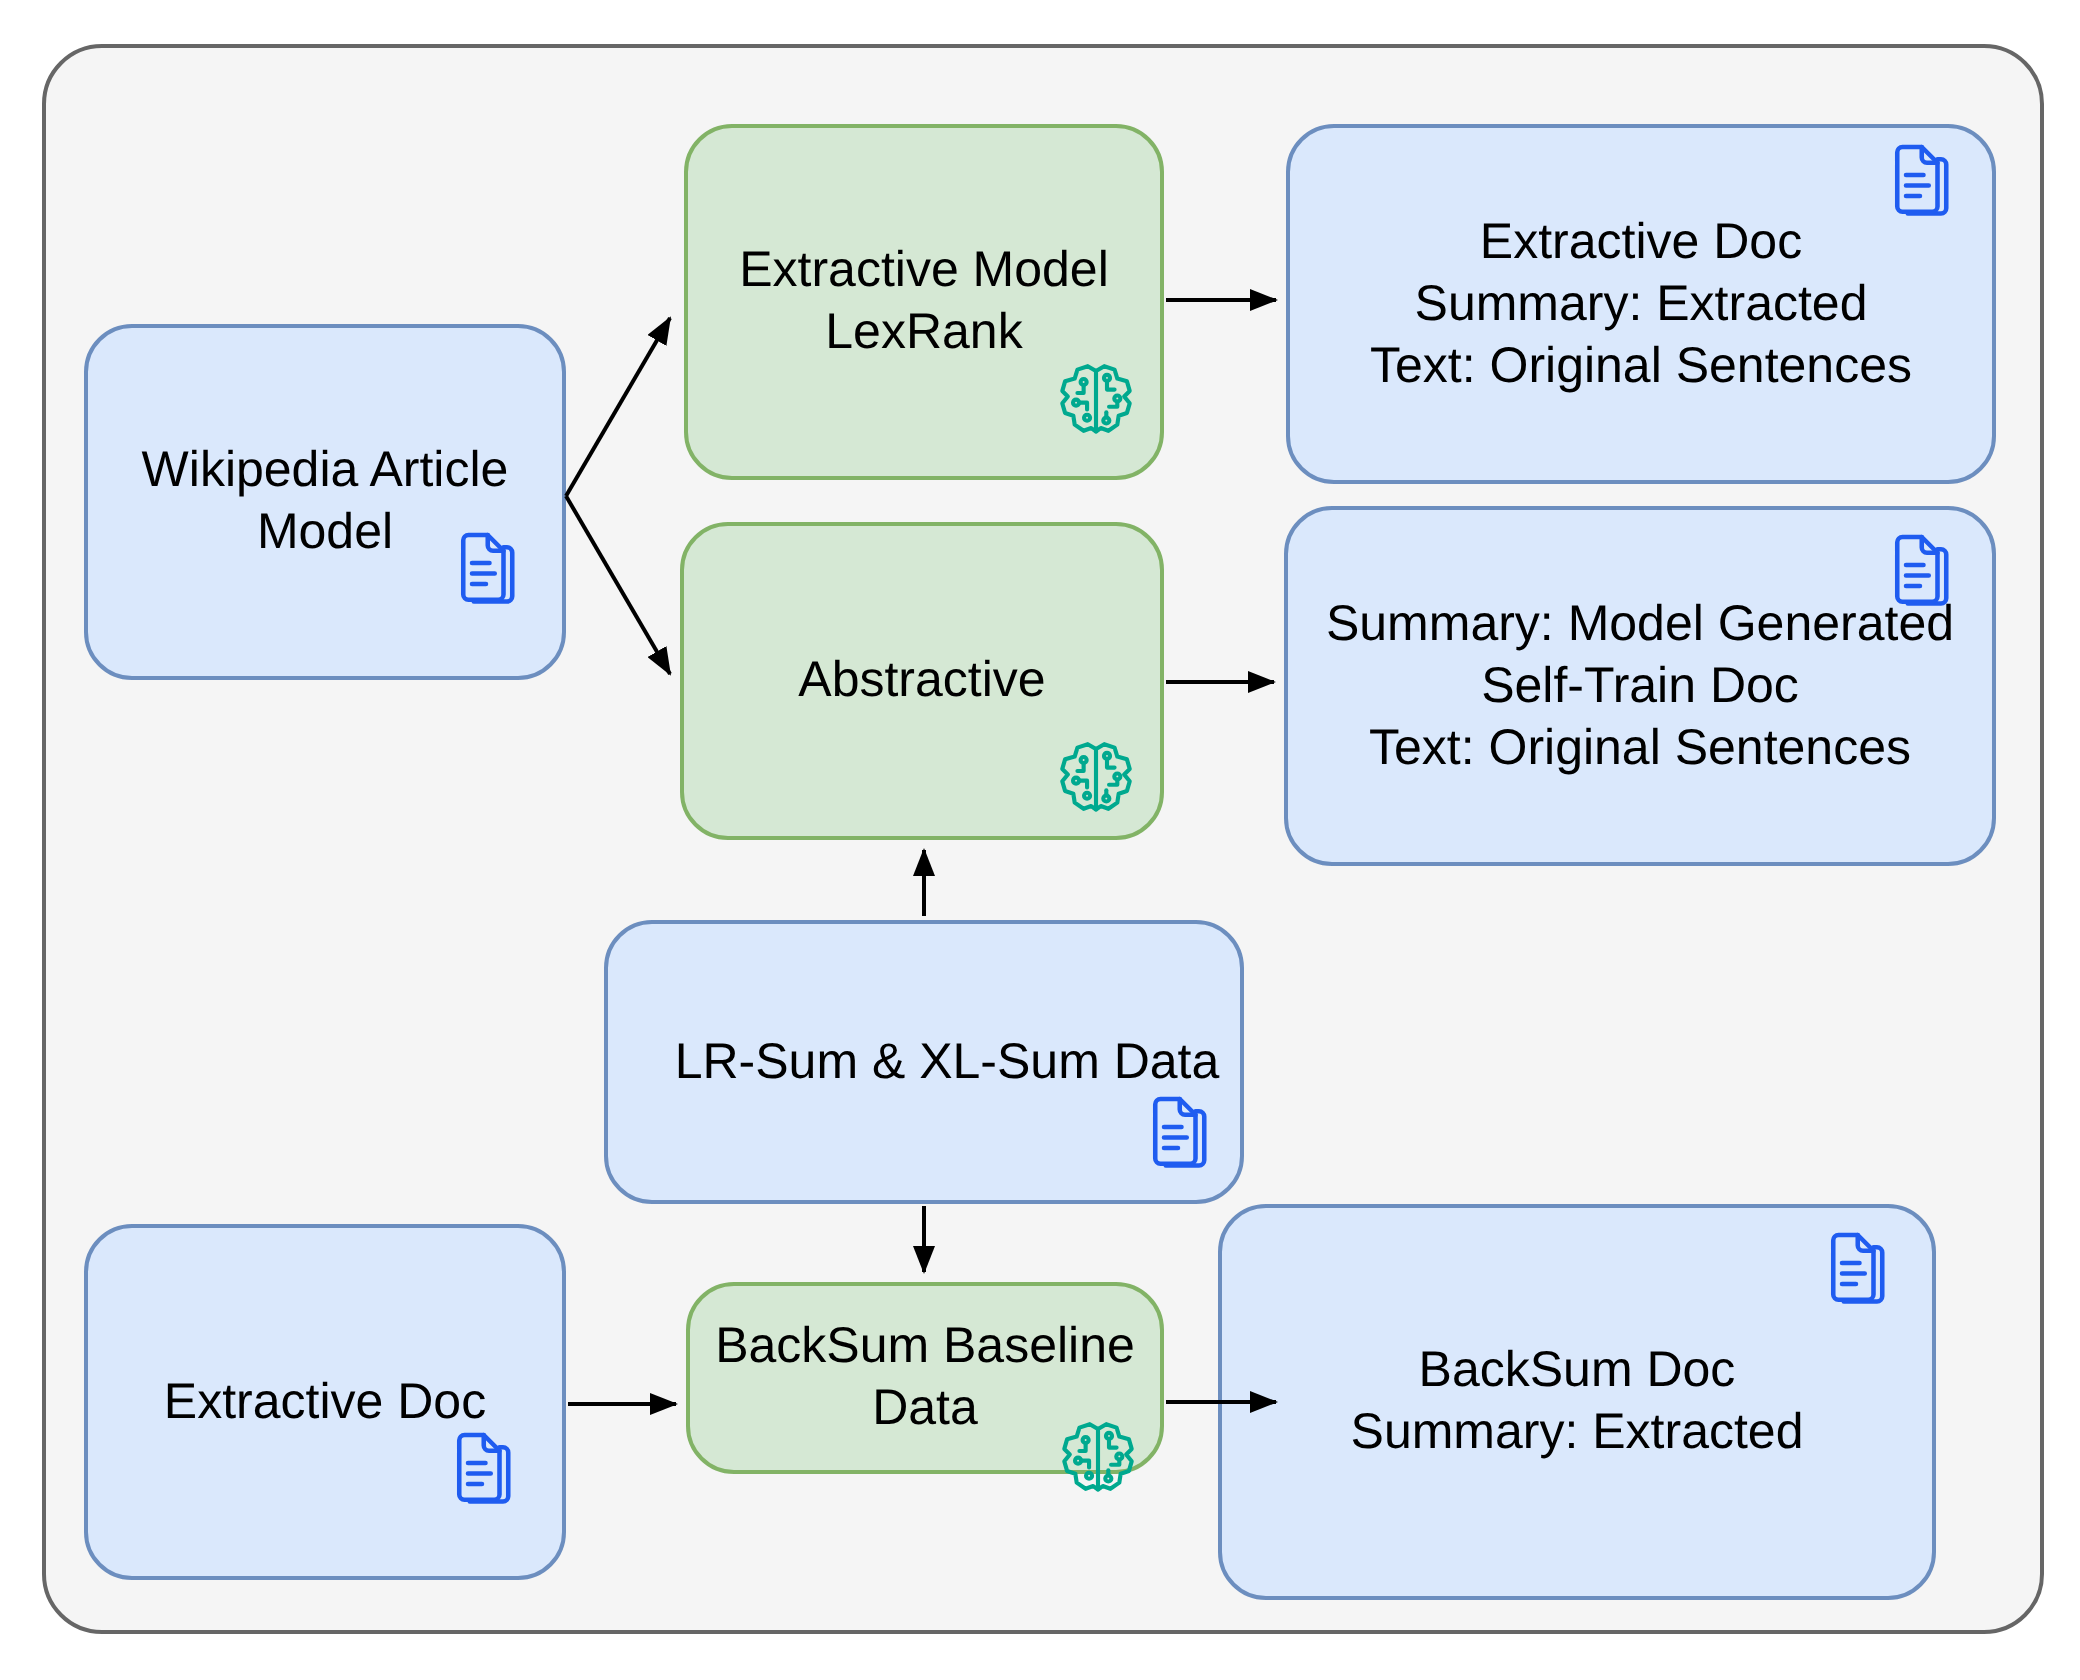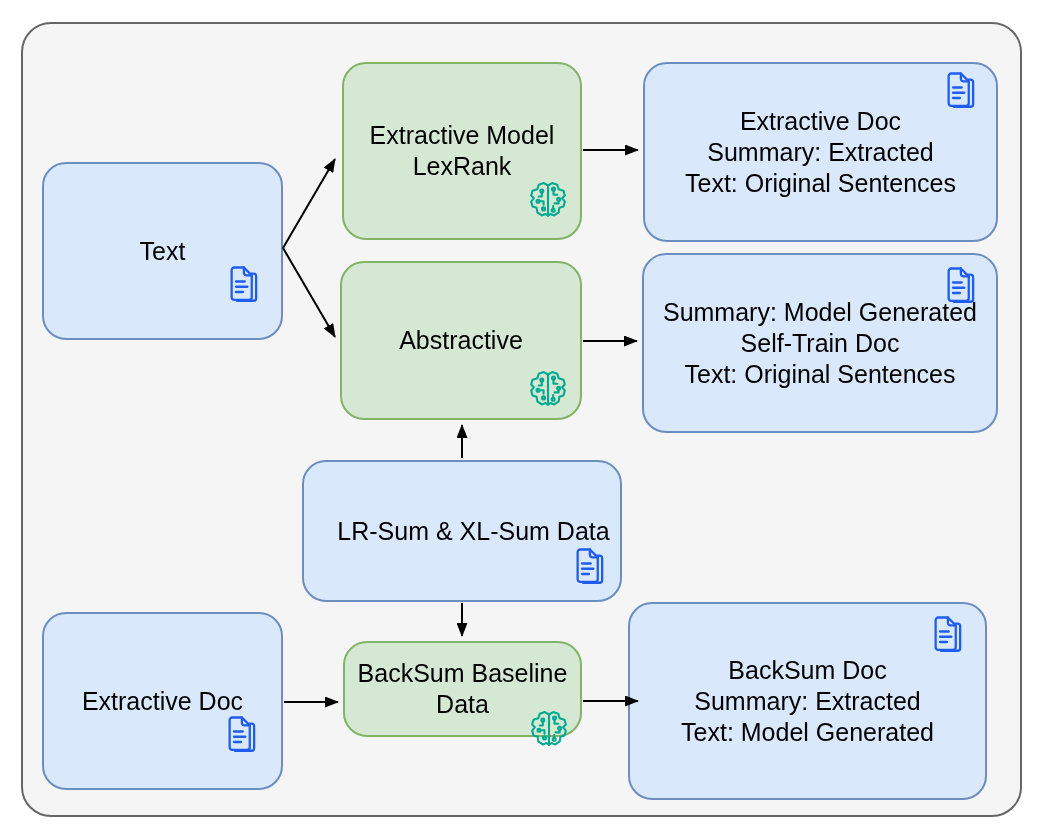--- a/index.html
+++ b/index.html
@@ -36,21 +36,21 @@
   .icon { position: absolute; display: block; }
 
   #wikipedia          { left: 42px;  top: 162px; width: 241px; height: 178px; }
   #extractive-model   { left: 342px; top: 62px;  width: 240px; height: 178px; }
   #abstractive-model  { left: 340px; top: 261px; width: 242px; height: 159px; }
   #extractive-doc-out { left: 643px; top: 62px;  width: 355px; height: 180px; }
   #self-train-doc     { left: 642px; top: 253px; width: 356px; height: 180px; }
   #lr-sum             { left: 302px; top: 460px; width: 320px; height: 142px; padding-left: 23px; }
   #extractive-doc-in  { left: 42px;  top: 612px; width: 241px; height: 178px; }
   #backsum-model      { left: 343px; top: 641px; width: 239px; height: 96px; }
-  #backsum-doc        { left: 628px; top: 602px; width: 359px; height: 198px; text-align: center; }
+  #backsum-doc        { left: 609px; top: 602px; width: 359px; height: 198px; text-align: center; }
 
   #wikipedia .icon          { left: 178px; top: 100px; width: 42px; height: 42px; }
   #extractive-doc-in .icon  { left: 176px; top: 100px; width: 42px; height: 42px; }
   #extractive-model .icon   { left: 182px; top: 116px; width: 44px; height: 44px; }
   #abstractive-model .icon  { left: 184px; top: 106px; width: 44px; height: 44px; }
   #backsum-model .icon      { left: 182px; top: 66px;  width: 44px; height: 44px; }
   #extractive-doc-out .icon { left: 294px; top: 6px;   width: 42px; height: 42px; }
   #self-train-doc .icon     { left: 295px; top: 10px;  width: 42px; height: 42px; }
   #backsum-doc .icon        { left: 296px; top: 10px;  width: 42px; height: 42px; }
   #lr-sum .icon             { left: 264px; top: 84px;  width: 42px; height: 42px; }
@@ -88,21 +88,22 @@
       </g>
     </symbol>
   </defs>
 </svg>
 
 <div class="canvas">
 
   <div class="frame"></div>
 
   <div class="node data" id="wikipedia">
-    <div class="tline">Text</div>
+    <div class="tline">Wikipedia Article</div>
+    <div class="tline">Model</div>
     <svg class="icon">
         <use href="#sym-docs"></use>
       </svg>
   </div>
 
   <div class="node model" id="extractive-model">
     <div class="tline">Extractive Model</div>
     <div class="tline">LexRank</div>
     <svg class="icon">
         <use href="#sym-brain"></use>
@@ -152,21 +153,20 @@
     <div class="tline">BackSum Baseline</div>
     <div class="tline">Data</div>
     <svg class="icon">
         <use href="#sym-brain"></use>
       </svg>
   </div>
 
   <div class="node data" id="backsum-doc">
     <div class="tline">BackSum Doc</div>
     <div class="tline"><span>Summary: </span><span class="bv">Extracted</span></div>
-    <div class="tline"><span>Text: </span><span class="bv">Model Generated</span></div>
     <svg class="icon">
         <use href="#sym-docs"></use>
       </svg>
   </div>
 
   <svg class="arrows" width="1040" height="840">
     <defs>
       <marker id="ah" markerUnits="userSpaceOnUse" markerWidth="14" markerHeight="11" refX="13" refY="5.5" orient="auto">
         <path d="M0,0 L14,5.5 L0,11 Z" fill="#000000"></path>
       </marker>

